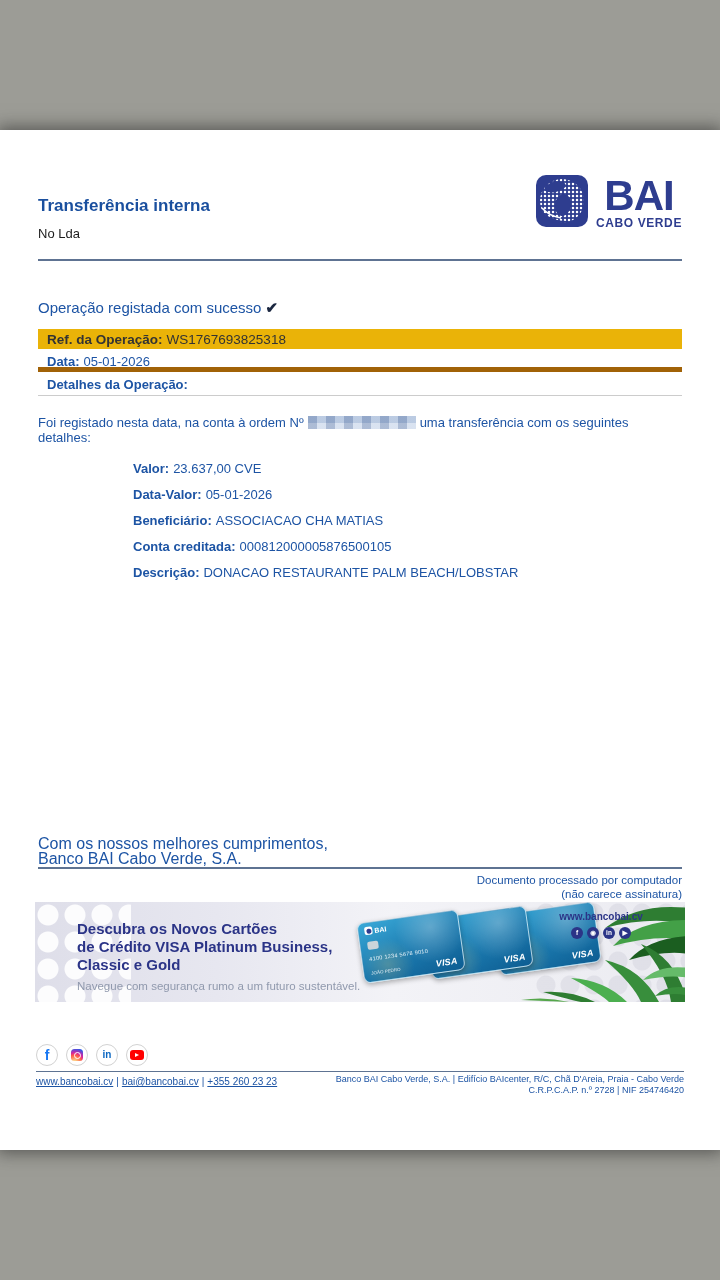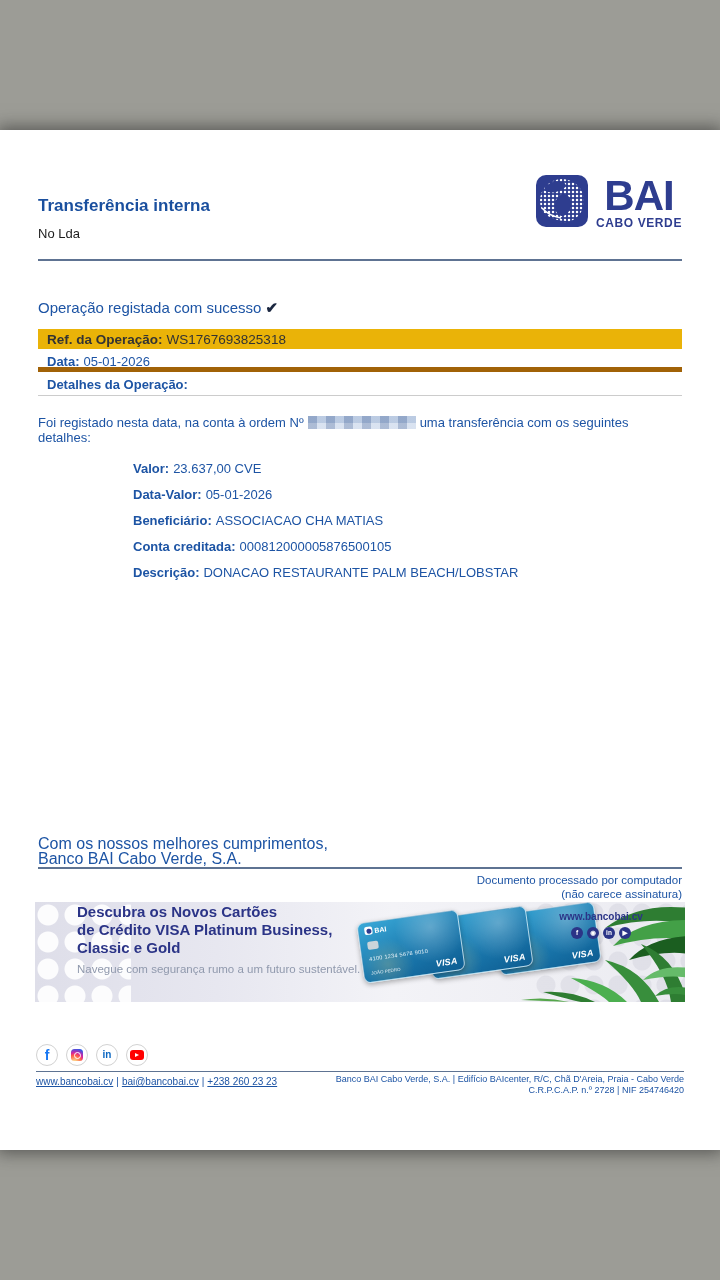--- a/index.html
+++ b/index.html
@@ -60,21 +60,21 @@
   .banner-circles-left {
     position:absolute; left:0; top:0; bottom:0; width:96px;
     background-image:radial-gradient(circle at 13px 13px, rgba(255,255,255,.9) 10px, transparent 11px);
     background-size:27px 27px;
   }
   .banner-circles-right {
     position:absolute; right:0; top:0; bottom:0; width:150px;
     background-image:radial-gradient(circle at 11px 11px, rgba(200,200,212,.35) 9px, transparent 10px);
     background-size:24px 24px;
   }
-  .banner-text { position:absolute; left:42px; top:1px; z-index:5; }
+  .banner-text { position:absolute; left:42px; top:18px; z-index:5; }
   .banner-headline { font-size:15px; line-height:18px; font-weight:bold; color:#2b3487; }
   .banner-sub { margin-top:6px; font-size:11.5px; color:#9099ad; }
 
   .cards { position:absolute; left:325px; top:6px; width:215px; height:90px; z-index:4; }
   .card {
     position:absolute; width:102px; height:61px; border-radius:7px;
     background:
       radial-gradient(circle at 72% 22%, rgba(255,255,255,.28), transparent 42%),
       radial-gradient(circle at 25% 75%, rgba(255,220,120,.22), transparent 30%),
       linear-gradient(160deg,#3aa9d8 0%,#1b79ae 55%,#0d5d92 100%);
@@ -268,20 +268,20 @@
         <span class="li">in</span>
       </span>
     <span class="soc">
         <span class="yt"></span>
       </span>
   </div>
 
   <div class="footer-rule"></div>
 
   <div class="footer-left">
-    <a href="#">www.bancobai.cv</a><span class="footer-sep">|</span><a href="#">bai@bancobai.cv</a><span class="footer-sep">|</span><a href="#">+238 260 23 23</a>
+    <a href="#">www.bancobai.cv</a><span class="footer-sep">|</span><a href="#">bai@bancobai.cv</a><span class="footer-sep">|</span><a href="#">+355 260 23 23</a>
   </div>
 
   <div class="footer-right">
     <div>Banco BAI Cabo Verde, S.A. | Edifício BAIcenter, R/C, Chã D'Areia, Praia - Cabo Verde</div>
     <div>C.R.P.C.A.P. n.º 2728 | NIF 254746420</div>
   </div>
 </div>
 
 </body></html>

